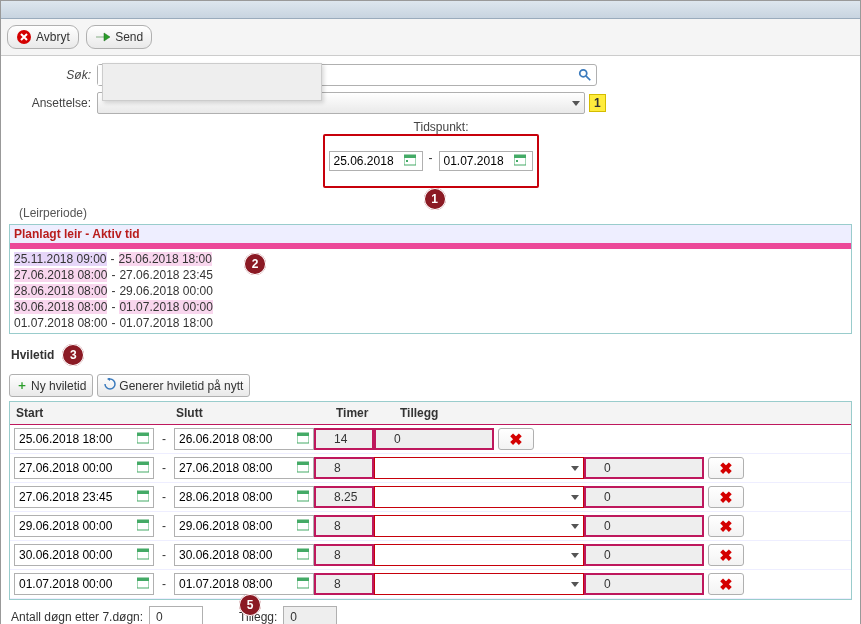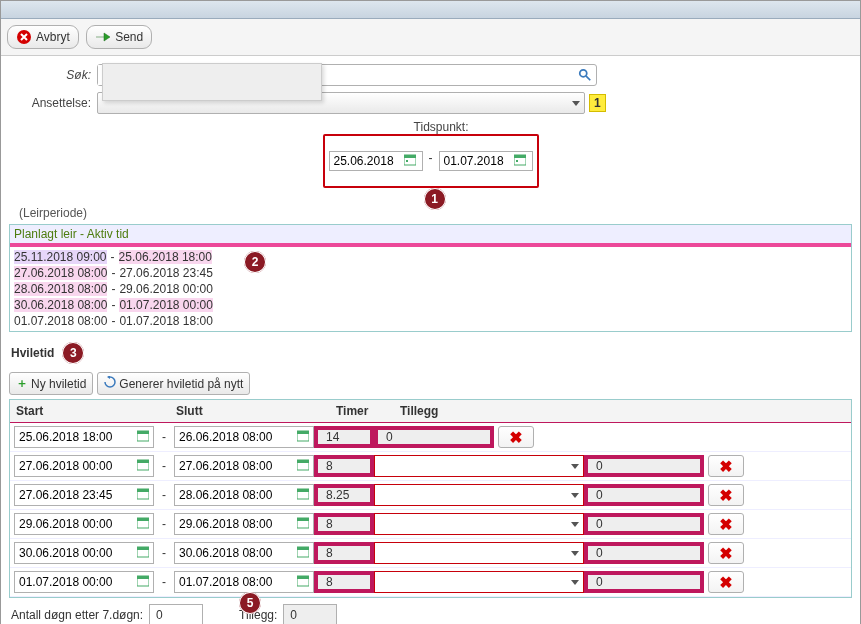--- a/index.html
+++ b/index.html
@@ -21,21 +21,21 @@
 .drop-arrow { width: 0; height: 0; border-left: 4px solid transparent; border-right: 4px solid transparent; border-top: 5px solid #555; }
 .badge-yellow { background: #ffec3d; border: 1px solid #d4bc00; padding: 1px 4px; margin-left: 4px; font-weight: bold; display: inline-block; }
 .date-group { display: flex; align-items: flex-start; border: 2px solid #c7000b; padding: 15px 4px; border-radius: 2px; }
 .date-input { display: flex; align-items: center; border: 1px solid #b0b0b0; background: #fff; padding: 1px 4px; height: 20px; }
 .date-input input { width: 68px; border: none; outline: none; font-size: 12px; }
 .cal-icon { width: 14px; height: 14px; margin-left: 2px; display: inline-flex; }
 .dash { padding: 0 6px; }
 .sublabel { font-size: 12px; color: #555; margin-left: 10px; margin-top: -4px; margin-bottom: 4px; }
 .annot { width: 22px; height: 22px; border-radius: 50%; background: #8b1a24; color: #fff; font-weight: bold; display: inline-flex; align-items: center; justify-content: center; font-size: 12px; margin-left: 8px; flex-shrink: 0; box-shadow: 0 0 0 1px #fff inset; }
 .section { border: 1px solid #9cc; margin-bottom: 6px; }
-.section-header { background: #eef; border-bottom: 4px solid #ec4899; padding: 2px 4px; font-weight: normal; color: #4d7c0f; }
+.section-header { background: #eef; border-bottom: 6px solid #ec4899; padding: 2px 4px; font-weight: bold; color: #b91c1c; }
 .aktiv-body { padding: 2px 4px; position: relative; }
 .aktiv-row { padding: 1px 0; }
 .aktiv-row span { display: inline-block; }
 .pink { background: #f9d6ee; }
 .lav { background: #e6d6f9; }
 .range-dash { padding: 0 4px; }
 .hviletid-header { display: flex; align-items: center; font-weight: bold; padding: 4px 2px; }
 .sub-toolbar { padding: 4px 0; display: flex; gap: 4px; }
 .small-btn { display: inline-flex; align-items: center; background: linear-gradient(#fff,#e9e9e9); border: 1px solid #b0b0b0; border-radius: 3px; padding: 2px 6px; cursor: pointer; font-size: 12px; }
 .grid { border: 1px solid #9cc; border-top: 1px solid #9cc; }
@@ -44,21 +44,21 @@
 .grid-row { display: flex; align-items: center; border-bottom: 1px solid #eef; padding: 3px 4px; position: relative; }
 .col-start { width: 140px; }
 .col-dash { width: 20px; text-align: center; }
 .col-slutt { width: 140px; }
 .col-timer { width: 60px; }
 .col-type { width: 210px; position: relative; }
 .col-tillegg { width: 120px; }
 .col-del { width: 44px; text-align: center; }
 .cell-input { display: flex; align-items: center; border: 1px solid #b0b0b0; background: #fff; height: 22px; padding: 0 4px; }
 .cell-input input { border: none; outline: none; width: 100%; font-size: 12px; }
-.cell-readonly { background: #eee; border: 4px solid #be185d; height: 22px; padding: 0 8px; display: flex; align-items: center; color: #333; }
+.cell-readonly { background: #eee; border: 2px solid #be185d; height: 22px; padding: 0 18px; display: flex; align-items: center; color: #333; }
 .cell-select { border: 1px solid #c7000b; background: #fff; height: 22px; display: flex; align-items: center; justify-content: flex-end; padding: 0 4px; cursor: pointer; }
 .del-btn { width: 36px; height: 22px; border: 1px solid #b0b0b0; border-radius: 3px; background: linear-gradient(#fff,#f3f3f3); display: inline-flex; align-items: center; justify-content: center; cursor: pointer; }
 .del-x { color: #d40000; font-weight: bold; font-size: 16px; }
 .combo-popup { position: absolute; left: 0; top: 22px; width: 230px; background: #fff; border: 1px solid #9cc; z-index: 10; box-shadow: 2px 2px 4px rgba(0,0,0,0.15); }
 .combo-popup div { padding: 4px 6px; cursor: pointer; }
 .bottom-row { display: flex; align-items: center; padding: 6px 2px; gap: 6px; position: relative; }
 .bottom-input { border: 1px solid #b0b0b0; background: #eee; height: 22px; padding: 0 6px; display: flex; align-items: center; width: 54px; }
 .bottom-input.white { background: #fff; }
 .comment-row { display: flex; align-items: flex-start; }
 .comment-label { border: 2px solid #c7000b; padding: 1px 2px; margin-right: 2px; }

